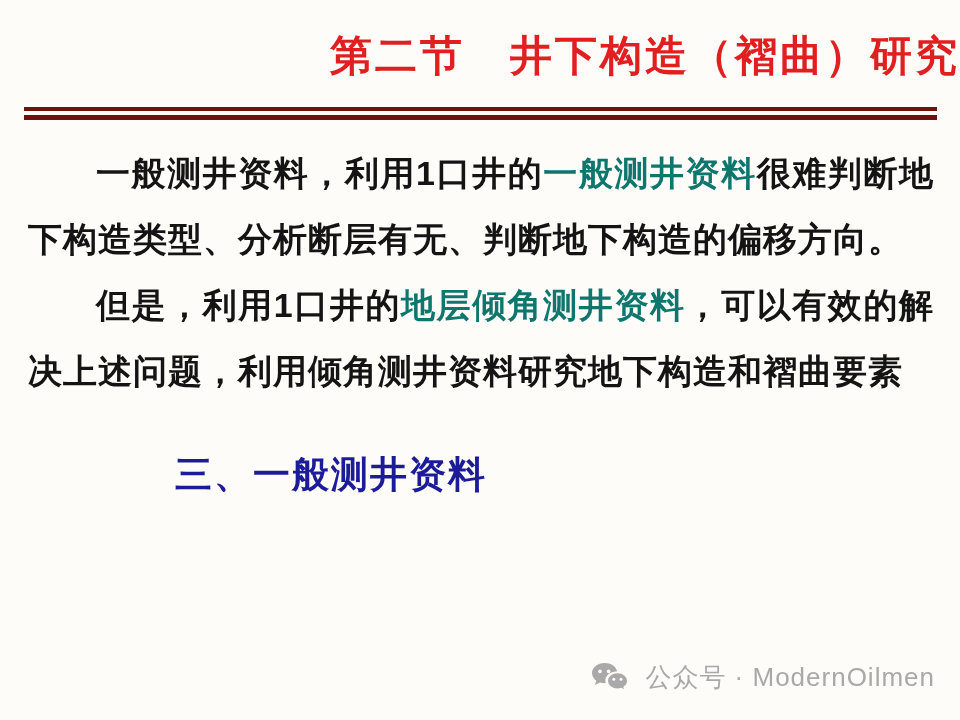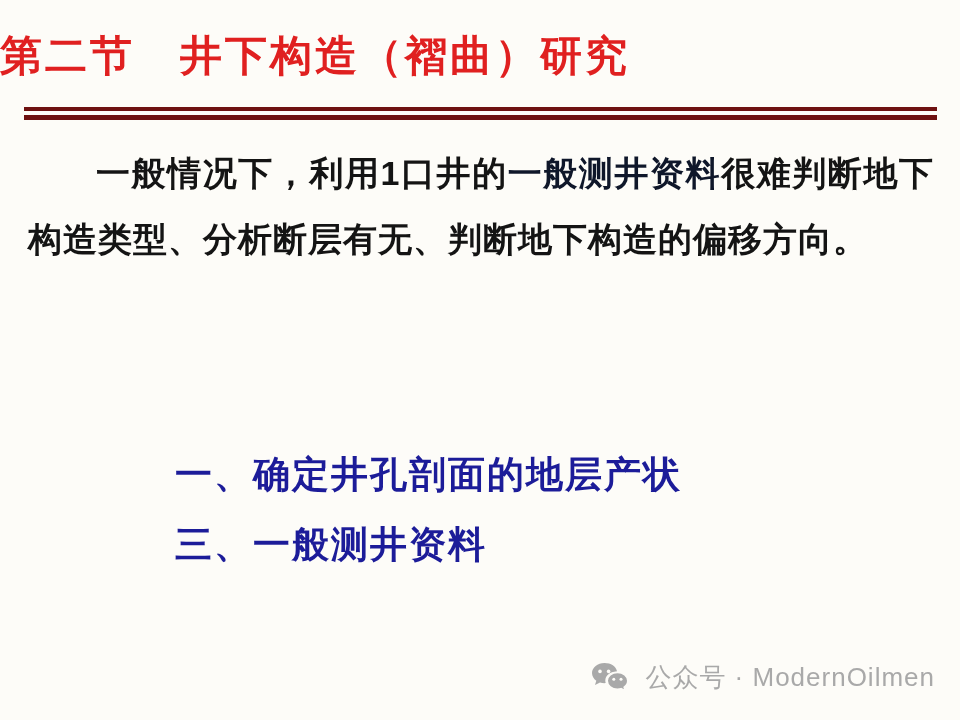--- a/index.html
+++ b/index.html
@@ -14,21 +14,21 @@
     background: #fdfcf8;
     overflow: hidden;
     font-family: "Liberation Sans", sans-serif;
   }
   .title {
     position: absolute;
     top: 28px;
     left: 0;
     right: 0;
     margin: 0;
-    text-align: left;
+    text-align: right;
     font-size: 42px;
     font-weight: bold;
     letter-spacing: 3px;
     color: #e02020;
   }
   .rule {
     position: absolute;
     left: 24px;
     right: 23px;
     background: #6e1111;
@@ -43,21 +43,21 @@
     font-size: 34px;
     font-weight: bold;
     color: #141414;
     line-height: 66px;
     text-indent: 2em;
     letter-spacing: 1px;
     text-align: justify;
   }
   .para-1 { top: 140px; }
   .para-2 { top: 272px; }
-  .hl { color: #0f172a; }
+  .hl { color: #0f766e; }
   .topic-list {
     position: absolute;
     left: 175px;
     top: 440px;
     right: 20px;
   }
   .topic-item {
     font-size: 37px;
     font-weight: bold;
     color: #1c1c99;
@@ -81,25 +81,25 @@
 </head>
 <body>
 
 <div class="slide">
 
   <h1 class="title">第二节　井下构造（褶曲）研究</h1>
 
   <div class="rule rule-top"></div>
   <div class="rule rule-bottom"></div>
 
-  <p class="para para-1"><span>一般情况下，利用1口井的</span><span class="hl">一般测井资料</span><span>很难判断地下构造类型、分析断层有无、判断地下构造的偏移方向。</span></p>
+  <p class="para para-1"><span>一般测井资料，利用1口井的</span><span class="hl">一般测井资料</span><span>很难判断地下构造类型、分析断层有无、判断地下构造的偏移方向。</span></p>
 
+  <p class="para para-2"><span>但是，利用1口井的</span><span class="hl">地层倾角测井资料</span><span>，可以有效的解决上述问题，利用倾角测井资料研究地下构造和褶曲要素</span></p>
 
   <div class="topic-list">
-    <div class="topic-item">一、确定井孔剖面的地层产状</div>
     <div class="topic-item">三、一般测井资料</div>
   </div>
 
   <div class="footer">
     <svg class="wechat-icon" width="38" height="31" viewBox="0 0 38 31" xmlns="http://www.w3.org/2000/svg">
       <path fill="#a9a9a9" d="M13.5 1C6.6 1 1 5.5 1 11.1c0 3.1 1.7 5.8 4.3 7.7L4 23l5-2.4c1.4.4 2.9.6 4.5.6.4 0 .8 0 1.2-.1-.3-.8-.4-1.6-.4-2.5 0-5.1 4.9-9.2 11-9.2h.8C25.2 4.5 19.9 1 13.5 1z"></path>
       <circle fill="#fdfcf8" cx="9" cy="9.4" r="1.8"></circle>
       <circle fill="#fdfcf8" cx="17.6" cy="9.4" r="1.8"></circle>
       <path fill="#a9a9a9" stroke="#fdfcf8" stroke-width="1.6" d="M26.5 10.4c-5.7 0-10.3 3.8-10.3 8.4 0 4.7 4.6 8.4 10.3 8.4 1.2 0 2.4-.2 3.5-.5l4.4 2.1-1.2-3.6c2.2-1.5 3.6-3.8 3.6-6.4 0-4.6-4.6-8.4-10.3-8.4z"></path>
       <circle fill="#fdfcf8" cx="22.8" cy="17.2" r="1.5"></circle>

